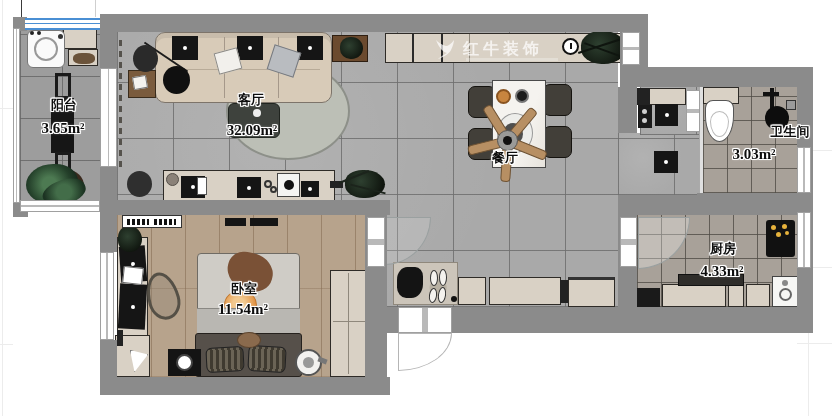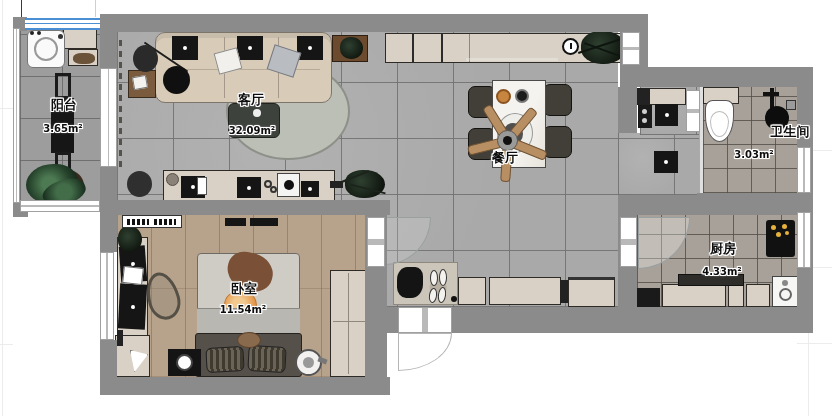--- a/index.html
+++ b/index.html
@@ -35,21 +35,21 @@
      background:#fff;border-radius:50%;transform:translate(-50%,-50%);}
   .circ{border-radius:50%;}
   
   .arcq{border:1px solid #9aa0a0;background:rgba(255,255,255,.30);
         border-radius:0 0 100% 0;z-index:35;}
   
   .lbl{position:absolute;transform:translate(-50%,-50%);z-index:60;
      font-weight:bold;font-size:13px;color:#0d0d0d;white-space:nowrap;
      text-shadow:-1px -1px 0 #fff,1px -1px 0 #fff,-1px 1px 0 #fff,1px 1px 0 #fff,
         -1px 0 0 #fff,1px 0 0 #fff,0 -1px 0 #fff,0 1px 0 #fff,0 0 3px #fff;}
-  .area{font-size:10px;}
+  .area{font-size:15px;font-family:Liberation Serif, serif;}
   .plantd{background:radial-gradient(circle at 40% 40%,#2e4030,#10160f 75%);
      border-radius:46% 54% 52% 48%;z-index:32;}
   .dchair{background:#423f39;border:1px solid #15130f;border-radius:7px;z-index:22;}
   .blade{position:absolute;width:42px;height:8px;background:#b78f63;border:1px solid #6f5334;
      border-radius:4px;transform-origin:3px 50%;z-index:31;}
   .faint{background:#ececec;z-index:1;}
   .wm{position:absolute;left:433px;top:36px;width:170px;height:26px;display:flex;
      align-items:center;gap:6px;z-index:70;}
   .wm-text{font-size:16px;font-weight:bold;color:rgba(255,255,255,.72);
      letter-spacing:4px;white-space:nowrap;}
@@ -128,20 +128,26 @@
      <div class="abs" style="left:55px;top:0;width:2px;height:28px;background:#2b2b2b;"></div>
      <div class="abs" style="left:83px;top:0;width:1px;height:28px;background:#8f887c;"></div>
   </div>
   <div class="abs circ" style="left:562px;top:38px;width:17px;height:17px;background:#fff;border:2px solid #111;z-index:30;">
      <div class="abs" style="left:6px;top:3px;width:2px;height:6px;background:#111;"></div>
   </div>
   <div class="abs plantd" style="left:581px;top:31px;width:45px;height:33px;"></div>
   <div class="abs" style="left:577px;top:44px;width:52px;height:2px;background:#0f150f;transform:rotate(-18deg);z-index:33;"></div>
   <div class="abs" style="left:583px;top:50px;width:46px;height:2px;background:#0f150f;transform:rotate(20deg);z-index:33;"></div>
 
+  <div class="wm">
+     <svg width="24" height="22" viewBox="0 0 24 22">
+        <path d="M3 2 C6 10 10 14 14 15 C10 17 6 20 5 21 C11 19 16 16 18 12 C20 8 21 4 21 2 C18 6 15 8 13 8 C9 7 5 4 3 2 Z" fill="rgba(255,255,255,0.7)"></path>
+     </svg>
+     <span class="wm-text">红牛装饰</span>
+  </div>
   <div class="abs" style="left:466px;top:58px;width:92px;height:3px;background:rgba(255,255,255,.28);z-index:70;"></div>
 
   <div class="abs dchair" style="left:468px;top:86px;width:28px;height:32px;"></div>
   <div class="abs dchair" style="left:468px;top:128px;width:28px;height:32px;"></div>
   <div class="abs dchair" style="left:543px;top:84px;width:29px;height:32px;"></div>
   <div class="abs dchair" style="left:543px;top:126px;width:29px;height:32px;"></div>
   <div class="abs" style="left:492px;top:80px;width:54px;height:88px;background:linear-gradient(110deg,#f5f3ef 60%,#e7e3dc 100%);border:1px solid #4a4a4a;z-index:24;"></div>
   <div class="abs circ" style="left:496px;top:89px;width:15px;height:15px;background:#c8853f;border:2px solid #8a5420;z-index:30;"></div>
   <div class="abs circ" style="left:515px;top:89px;width:14px;height:14px;background:#1d1d1d;border:2px solid #777;z-index:30;"></div>
   <div class="abs" style="left:497px;top:113px;width:36px;height:40px;background:#ededea;border:1px solid #999;border-radius:50%;z-index:29;"></div>

